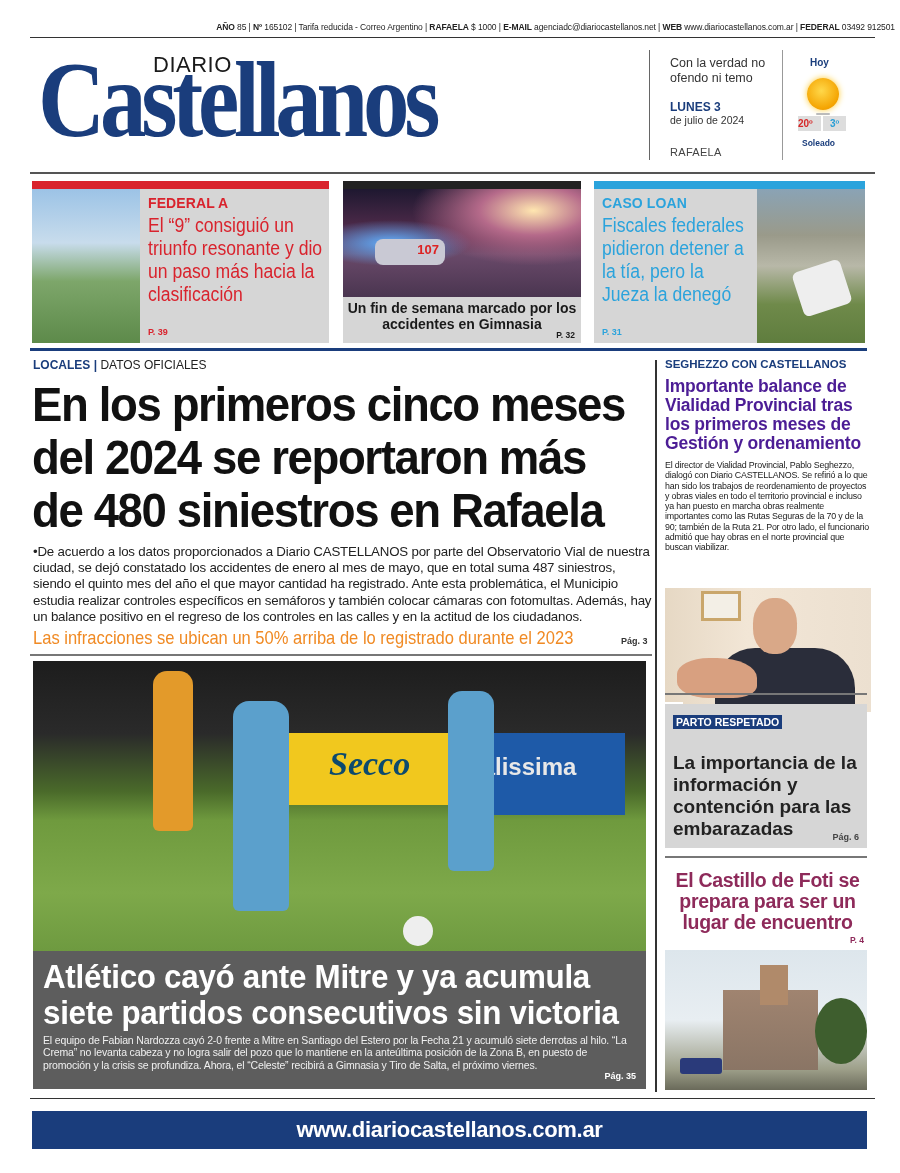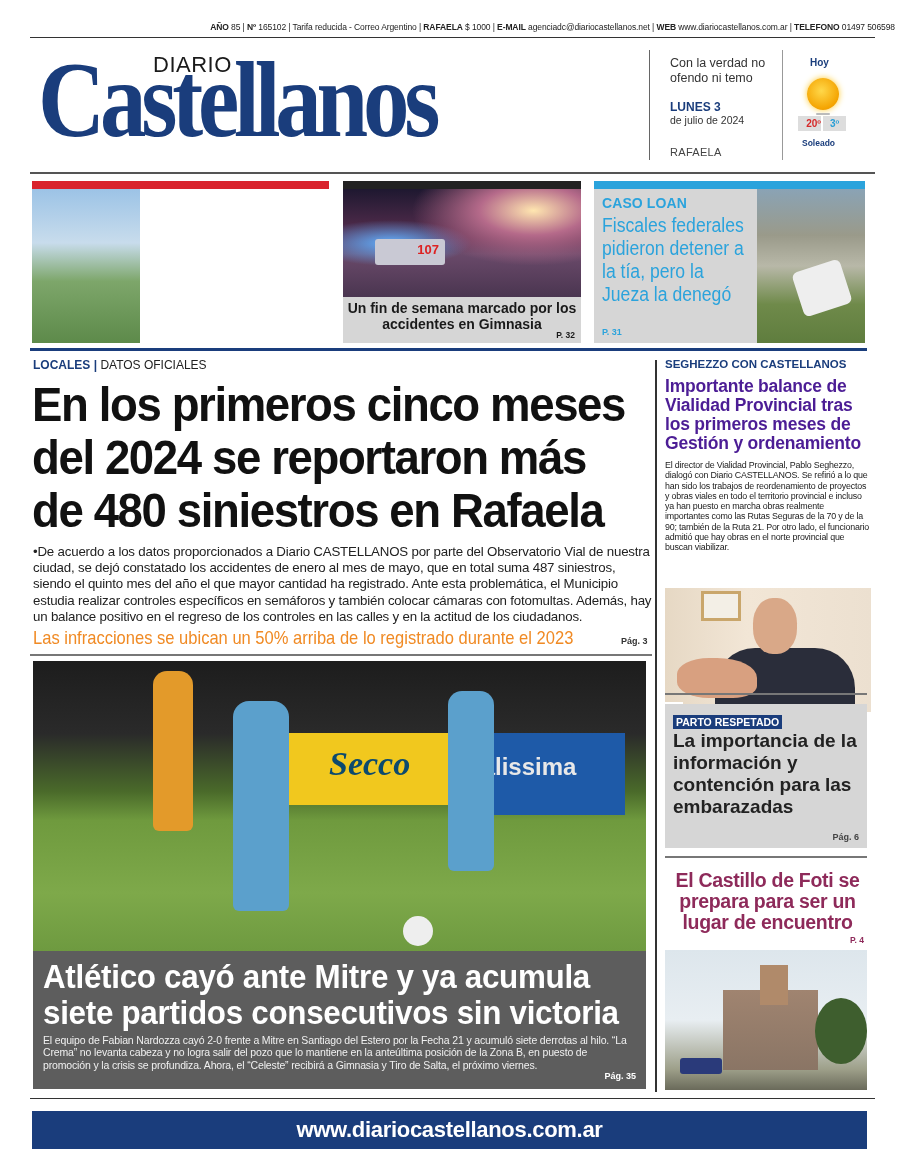--- a/index.html
+++ b/index.html
@@ -14,38 +14,38 @@
 #logo{left:38px;top:46px;font-family:"Liberation Serif",serif;font-weight:bold;font-size:108px;line-height:1;color:#1a3d7c;letter-spacing:-6px;transform:scaleX(0.86);transform-origin:left top}
 #vsep1{left:649px;top:50px;width:1px;height:110px;background:#666}
 #vsep2{left:782px;top:50px;width:1px;height:110px;background:#999}
 #motto{left:670px;top:56px;font-size:12.5px;line-height:15px;color:#333;width:110px}
 #dateday{left:670px;top:100px;font-size:12px;font-weight:bold;color:#1a3d7c}
 #datemonth{left:670px;top:114px;font-size:10.5px;line-height:12px;color:#333}
 #city{left:670px;top:146px;font-size:11px;color:#444;letter-spacing:0.3px}
 #hoy{left:810px;top:57px;font-size:10px;font-weight:bold;color:#1a3d7c}
 #sun{left:807px;top:78px;width:32px;height:32px;border-radius:50%;background:radial-gradient(circle at 45% 40%,#ffd84a,#f4a300 70%,#e08a00);box-shadow:0 0 6px #ffcc33}
 #sunshadow{left:816px;top:113px;width:14px;height:2px;background:#bbb;border-radius:2px}
-#tmax{left:798px;top:116px;width:23px;height:15px;background:#ddd;color:#d62828;font-size:10px;font-weight:bold;text-align:right;line-height:15px}
+#tmax{left:798px;top:116px;width:23px;height:15px;background:#ddd;color:#d62828;font-size:10px;font-weight:bold;text-align:left;line-height:15px}
 #tmin{left:823px;top:116px;width:23px;height:15px;background:#ddd;color:#2a9fd6;font-size:10px;font-weight:bold;text-align:center;line-height:15px}
 #cond{left:802px;top:138px;font-size:8.5px;font-weight:bold;color:#1a3d7c}
 #mastline{left:30px;top:172px;width:845px;height:2px;background:#555}
 
 .teaser{top:181px;height:162px;overflow:hidden}
 #t1{left:32px;width:297px}
 #t1 .bar{position:absolute;left:0;top:0;width:100%;height:8px;background:#d9232d}
 #t1 .img{position:absolute;left:0;top:8px;width:108px;height:154px;background:linear-gradient(180deg,#9cc3e6 0%,#c8dcec 35%,#7da66a 60%,#5d8a4a 100%)}
 #t1 .body{position:absolute;left:108px;top:8px;right:0;bottom:0;background:#d6d6d6;padding:6px 8px}
 .tkicker{font-weight:bold;font-size:14px;letter-spacing:0.1px}
 .thead{font-family:"Liberation Sans Narrow","Liberation Sans",sans-serif;font-size:20px;line-height:23px;margin-top:3px;transform:scaleX(0.88);transform-origin:left top;width:118%}
 .tpage{font-size:9px;font-weight:bold;position:absolute;bottom:6px;left:8px}
 #t1 .tkicker,#t1 .thead,#t1 .tpage{color:#d9232d}
 #t2{left:343px;width:238px}
 #t2 .bar{position:absolute;left:0;top:0;width:100%;height:8px;background:#222}
 #t2 .img{position:absolute;left:0;top:8px;width:100%;height:108px;background:radial-gradient(ellipse at 80% 20%,#ffe6b0 0%,#b56a8a 20%,transparent 45%),radial-gradient(ellipse at 20% 50%,#5fb0ff 0%,transparent 30%),linear-gradient(180deg,#1e1830 0%,#5a2f50 45%,#6a4a6a 60%,#4a3550 100%)}
-#t2 .amb{position:absolute;left:32px;top:50px;width:70px;height:26px;background:#c9c9d4;border-radius:3px}
+#t2 .amb{position:absolute;left:32px;top:50px;width:70px;height:26px;background:#c9c9d4;border-radius:8px}
 #t2 .amb span{position:absolute;right:6px;top:3px;font-size:13px;font-weight:bold;color:#d22}
 #t2 .body{position:absolute;left:0;top:116px;width:100%;height:46px;background:#d6d6d6;text-align:center;padding-top:3px}
 #t2 .thead2{font-weight:bold;font-size:14px;line-height:16px;color:#1a1a1a}
 #t2 .tpage{left:auto;right:6px;bottom:3px;color:#1a1a1a;font-size:8.5px}
 #t3{left:594px;width:271px}
 #t3 .bar{position:absolute;left:0;top:0;width:100%;height:8px;background:#2ba3dc}
 #t3 .body{position:absolute;left:0;top:8px;width:163px;bottom:0;background:#d6d6d6;padding:6px 8px}
 #t3 .img{position:absolute;left:163px;top:8px;right:0;bottom:0;background:linear-gradient(180deg,#8aa3b5 0%,#9a9a8a 30%,#b8b8a8 50%,#6f8a4a 75%,#5f7d3e 100%)}
 #t3 .car{position:absolute;left:40px;top:76px;width:50px;height:46px;background:#eee;border-radius:6px;transform:rotate(-18deg)}
 #t3 .tkicker,#t3 .thead,#t3 .tpage{color:#2ba3dc}
@@ -85,42 +85,42 @@
 #rtext{left:665px;top:460px;width:205px;font-size:8.9px;line-height:10.3px;color:#222;letter-spacing:-0.2px}
 #rphoto{left:665px;top:588px;width:206px;height:124px;background:linear-gradient(90deg,#e6d8c4 0%,#f2e6d6 40%,#ece0d0 100%);overflow:hidden}
 #rphoto .frame{position:absolute;left:36px;top:3px;width:40px;height:30px;border:3px solid #c9a66b;background:#f3efe6}
 #rphoto .suit{position:absolute;left:50px;top:60px;width:140px;height:70px;background:#2a2d3a;border-radius:40px 40px 0 0}
 #rphoto .face{position:absolute;left:88px;top:10px;width:44px;height:56px;background:#d9a888;border-radius:45%}
 #rphoto .hand{position:absolute;left:12px;top:70px;width:80px;height:40px;background:#d8a080;border-radius:40% 50% 30% 40%}
 #rphoto .pg{position:absolute;left:0;bottom:0;font-size:8.5px;font-weight:bold;background:#fff;padding:0 2px}
 #rline1{left:665px;top:693px;width:202px;height:2px;background:#777}
 #parto{left:665px;top:704px;width:202px;height:144px;background:#d6d6d6;padding:8px 8px}
 #parto .tag{display:inline-block;background:#1a3d7c;color:#fff;font-size:10.5px;font-weight:bold;padding:1px 3px}
-#parto .head{font-weight:bold;font-size:19px;line-height:22px;margin-top:0;color:#222}
+#parto .head{font-weight:bold;font-size:19px;line-height:22px;margin-top:22px;color:#222}
 #parto .pg{position:absolute;right:8px;bottom:6px;font-size:9px;font-weight:bold;color:#444}
 #rline2{left:665px;top:856px;width:202px;height:2px;background:#777}
 #foti{left:665px;top:870px;width:205px;font-weight:bold;font-size:19.5px;line-height:21px;color:#8e2a5a;text-align:center;letter-spacing:-0.3px}
 #fotipg{left:850px;top:935px;font-size:8.5px;font-weight:bold;color:#8e2a5a}
 #fphoto{left:665px;top:950px;width:202px;height:140px;background:linear-gradient(180deg,#dde6ec 0%,#e8eef2 50%,#9ea08a 85%,#6a6a5a 100%);overflow:hidden}
 #fphoto .tower{position:absolute;left:95px;top:15px;width:28px;height:40px;background:#b08a6a}
 #fphoto .castle{position:absolute;left:58px;top:40px;width:95px;height:80px;background:linear-gradient(180deg,#a08470,#8a7565)}
 #fphoto .tree{position:absolute;left:150px;top:48px;width:52px;height:66px;background:#3e5e2e;border-radius:50%}
 #fphoto .truck{position:absolute;left:15px;top:108px;width:42px;height:16px;background:#2a3a7a;border-radius:3px}
 </style>
 </head>
 <body>
 
 <div id="topbar" class="abs">
   <b>AÑO</b> <span>85</span> |
   <b>Nº</b> <span>165102</span> |
   <span>Tarifa reducida - Correo Argentino</span> |
   <b>RAFAELA</b> <span>$ 1000</span> |
   <b>E-MAIL</b> <span>agenciadc@diariocastellanos.net</span> |
   <b>WEB</b> <span>www.diariocastellanos.com.ar</span> |
-  <b>TELEFONO</b> <span>01497 506598</span>
+  <b>FEDERAL</b> <span>03492 912501</span>
 </div>
 <div id="topline" class="abs"></div>
 
 <div id="logo" class="abs">Castellanos</div>
 <div id="diario" class="abs">DIARIO</div>
 <div id="vsep1" class="abs"></div>
 <div id="motto" class="abs">Con la verdad no ofendo ni temo</div>
 <div id="dateday" class="abs">LUNES 3</div>
 <div id="datemonth" class="abs">de julio de 2024</div>
 <div id="city" class="abs">RAFAELA</div>
@@ -129,20 +129,25 @@
 <div id="sun" class="abs"></div>
 <div id="sunshadow" class="abs"></div>
 <div id="tmax" class="abs">20º</div>
 <div id="tmin" class="abs">3º</div>
 <div id="cond" class="abs">Soleado</div>
 <div id="mastline" class="abs"></div>
 
 <div id="t1" class="abs teaser">
   <div class="bar"></div>
   <div class="img"></div>
+  <div class="body">
+    <div class="tkicker">FEDERAL A</div>
+    <div class="thead">El “9” consiguió un triunfo resonante y dio un paso más hacia la clasificación</div>
+    <div class="tpage">P. 39</div>
+  </div>
 </div>
 
 <div id="t2" class="abs teaser">
   <div class="bar"></div>
   <div class="img">
     <div class="amb">
         <span>107</span>
       </div>
   </div>
   <div class="body">

